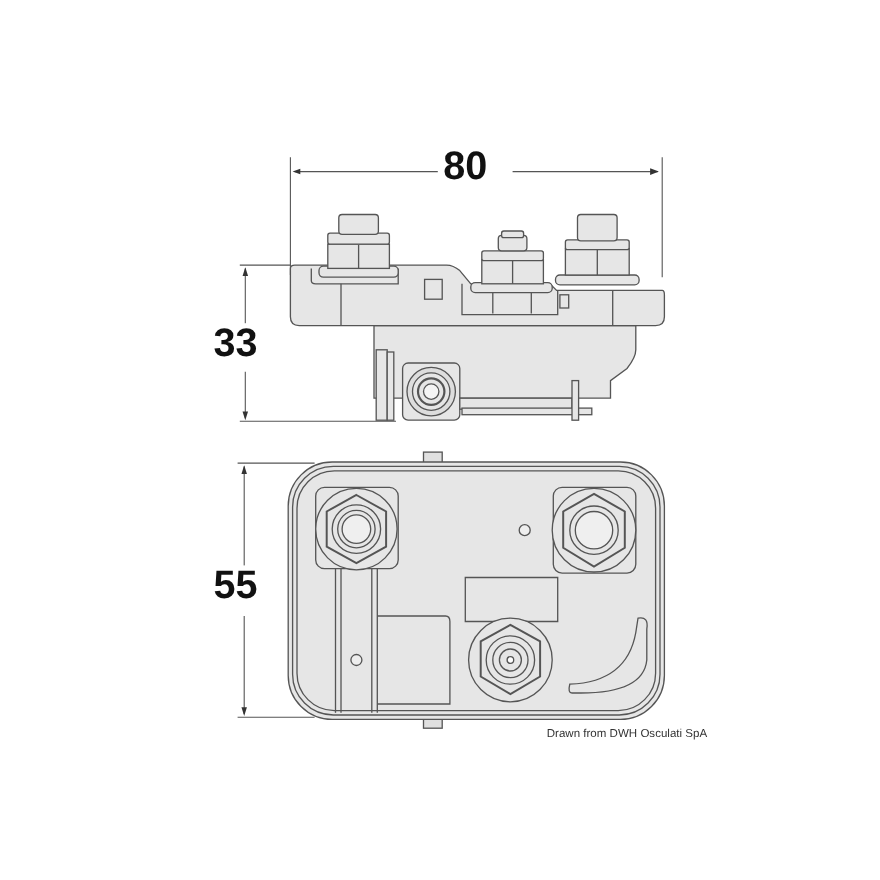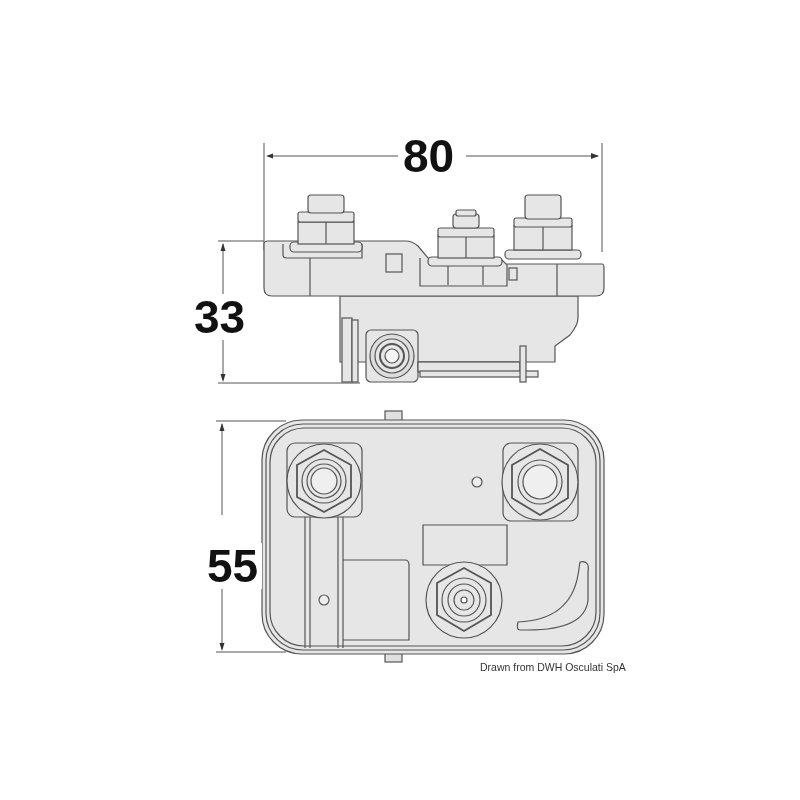--- a/index.html
+++ b/index.html
@@ -1,21 +1,21 @@
 <!DOCTYPE html>
 <html><head>
 <meta charset="utf-8">
 <style>
   html, body { margin: 0; padding: 0; background: #ffffff; }
   body { width: 800px; height: 800px; position: relative; overflow: hidden; font-family: "Liberation Sans", sans-serif; }
-  .dim-label { position: absolute; font-family: "Liberation Sans", sans-serif; font-weight: bold; font-size: 46px; color: #111; line-height: 1; background: #fff; padding: 0 4px; }
+  .dim-label { position: absolute; font-family: "Liberation Sans", sans-serif; font-weight: bold; font-size: 36px; color: #111; line-height: 1; background: #fff; padding: 0 4px; }
   #dim-width { left: 399px; top: 133px; }
   #dim-height-side { left: 190px; top: 294px; text-align: right; }
-  #dim-height-top { left: 190px; top: 543px; margin-left: 13px; }
-  #credit { position: absolute; left: 480px; top: 661px; font-size: 10.5px; color: #333; font-family: "Liberation Sans", sans-serif; }
+  #dim-height-top { left: 190px; top: 514px; }
+  #credit { position: absolute; left: 497px; top: 661px; font-size: 10.5px; color: #333; font-family: "Liberation Sans", sans-serif; }
   svg.layer { position: absolute; left: 0; top: 0; }
 </style>
 </head>
 <body>
 
 <svg class="layer" width="800" height="800" viewBox="0 0 800 800">
   <defs>
     <marker id="arr" markerWidth="8" markerHeight="6" refX="7" refY="3" orient="auto">
       <path d="M0,0 L8,3 L0,6 z" fill="#333"></path>
     </marker>

